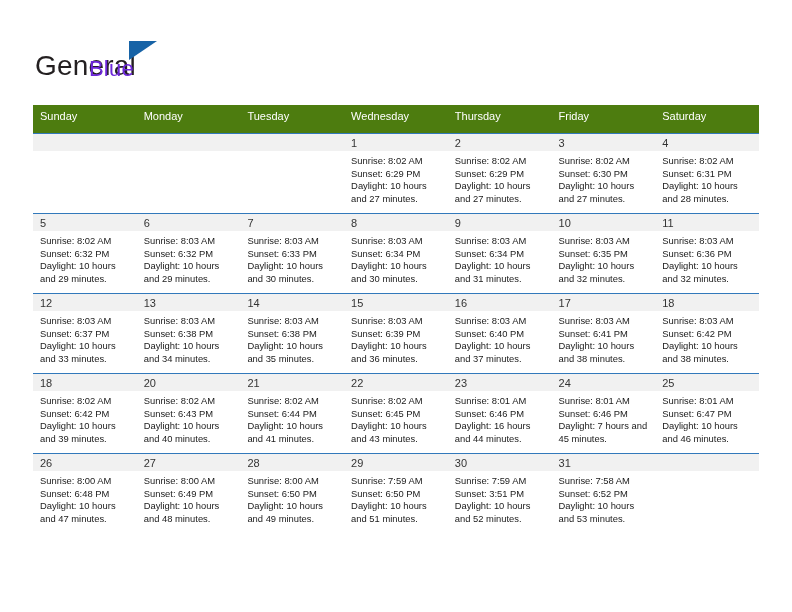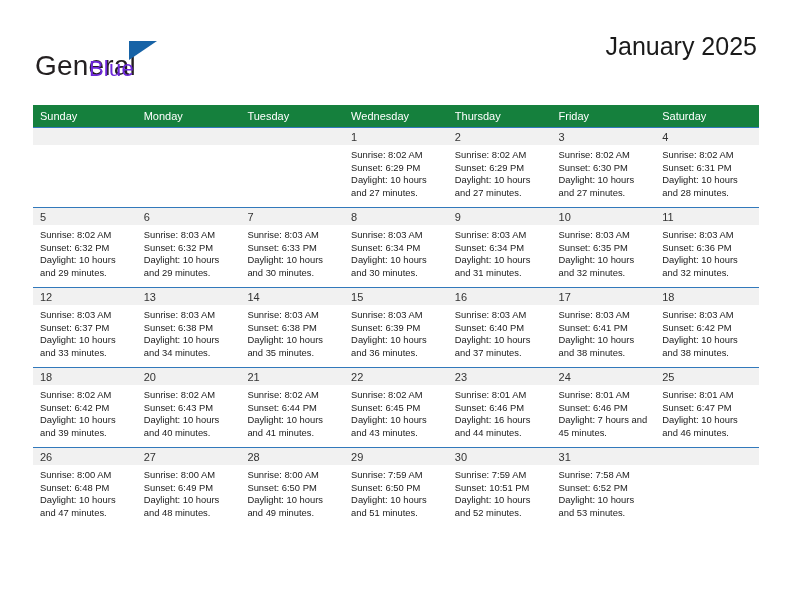--- a/index.html
+++ b/index.html
@@ -86,26 +86,26 @@
   
   .calendar {
     position: absolute;
     left: 33px;
     top: 105px;
     width: 726px;
     border-collapse: collapse;
     table-layout: fixed;
   }
   .calendar th {
-    background: #15803d;
+    background: #4d7c0f;
     color: #ffffff;
     font-size: 11px;
     font-weight: normal;
     text-align: left;
-    padding: 5px 0 5px 7px;
+    padding: 5px 0 11px 7px;
     height: 12px;
     border: none;
   }
   .calendar td {
     width: 103.7px;
     height: 79px;
     vertical-align: top;
     padding: 0;
     border-top: 1px solid #3279bb;
     background: #ffffff;
@@ -142,21 +142,20 @@
 
   <div class="header">
 
     <div class="logo">
       <span class="logo-general">General</span>
       <span class="logo-triangle"></span>
       <span class="logo-blue">Blue</span>
     </div>
 
     <div class="title-block">
-      <div class="cal-title">January 2025</div>
     </div>
 
   </div>
 
   <table class="calendar">
     <thead>
       <tr>
         <th>Sunday</th>
         <th>Monday</th>
         <th>Tuesday</th>
@@ -414,21 +413,21 @@
             <div class="cell-body">
               <div>Sunrise: 7:59 AM</div>
               <div>Sunset: 6:50 PM</div>
               <div class="wrap">Daylight: 10 hours and 51 minutes.</div>
             </div>
           </td>
           <td>
             <div class="daynum-band">30</div>
             <div class="cell-body">
               <div>Sunrise: 7:59 AM</div>
-              <div>Sunset: 10:51 PM</div>
+              <div>Sunset: 3:51 PM</div>
               <div class="wrap">Daylight: 10 hours and 52 minutes.</div>
             </div>
           </td>
           <td>
             <div class="daynum-band">31</div>
             <div class="cell-body">
               <div>Sunrise: 7:58 AM</div>
               <div>Sunset: 6:52 PM</div>
               <div class="wrap">Daylight: 10 hours and 53 minutes.</div>
             </div>

